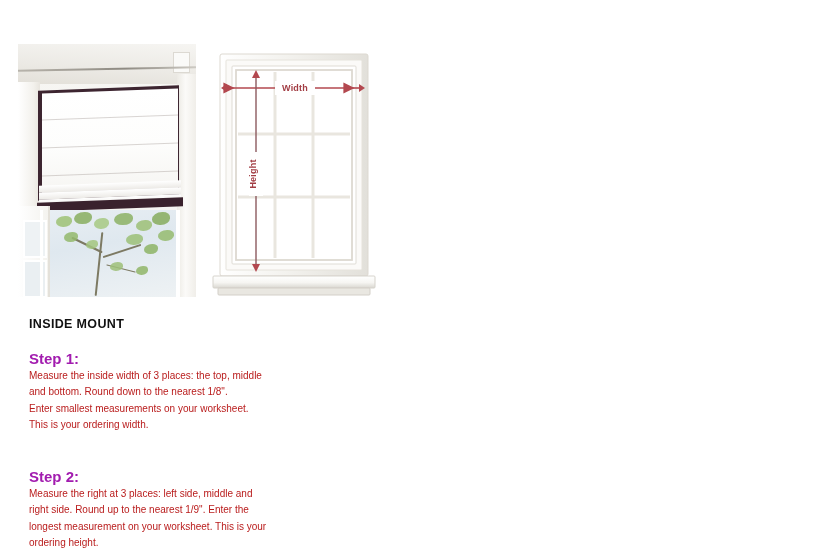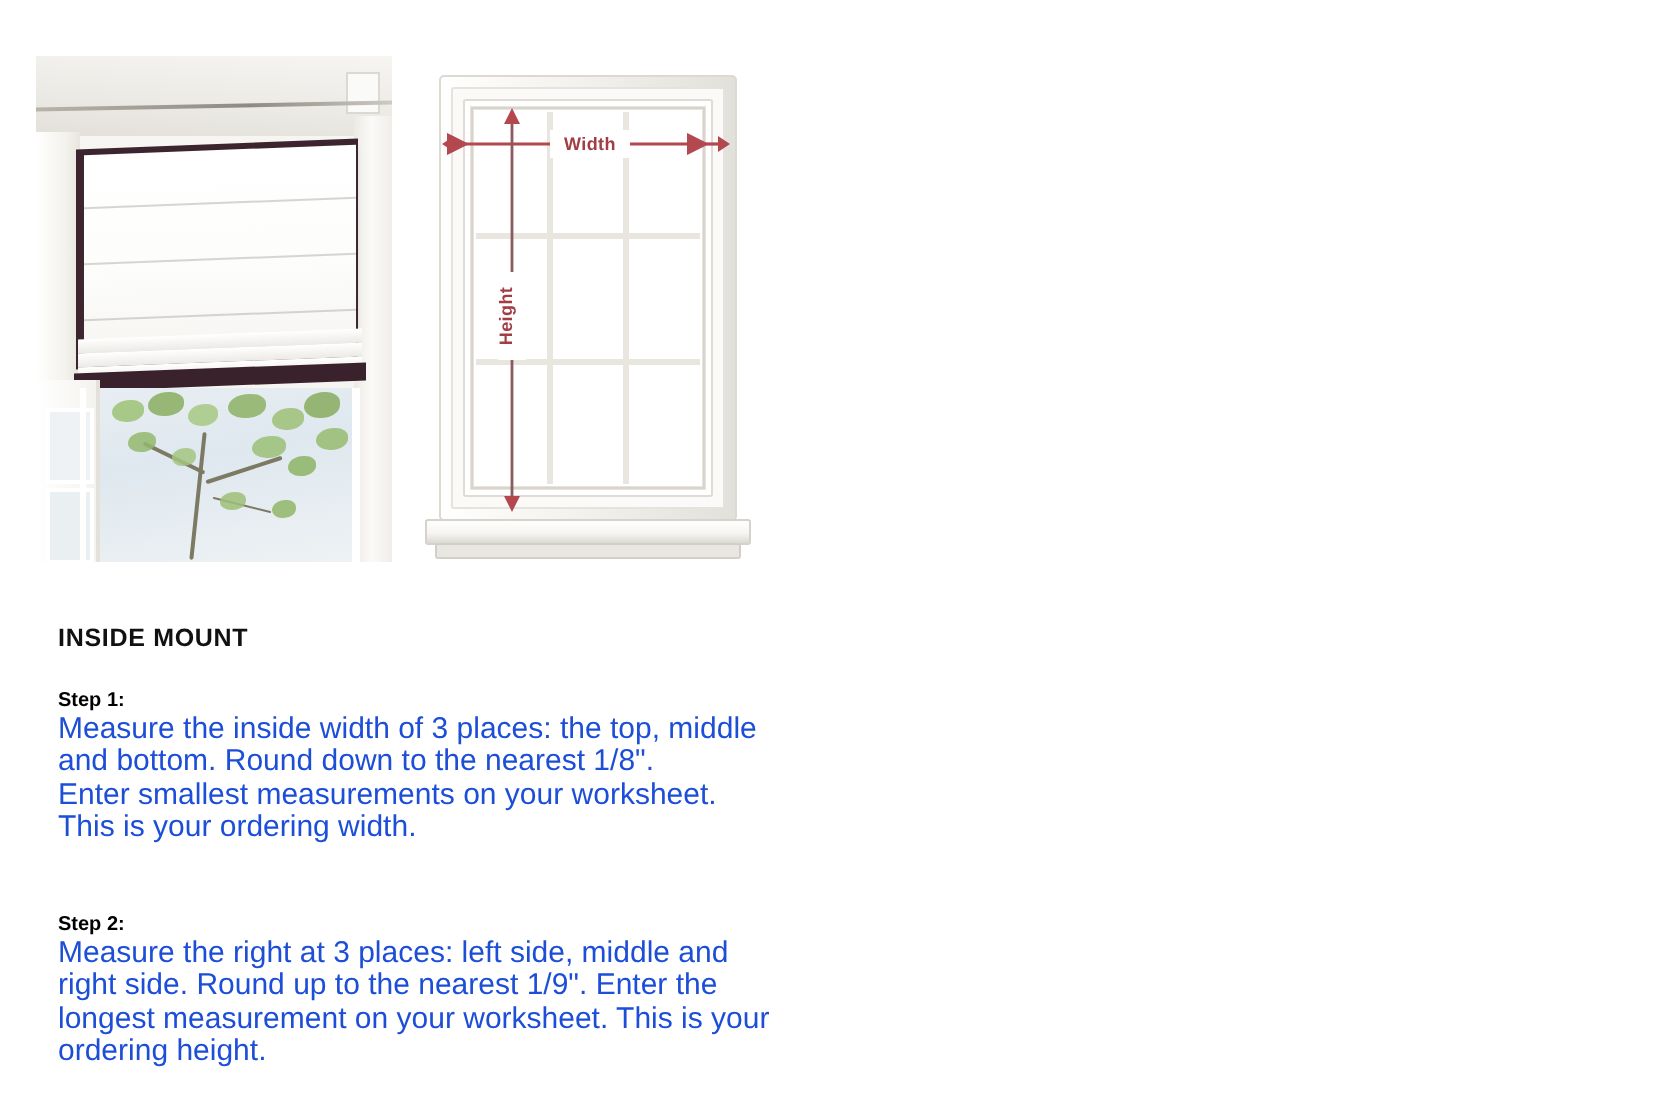--- a/index.html
+++ b/index.html
@@ -19,21 +19,21 @@
 
   .page {
     position: absolute;
     inset: 0;
     background: #ffffff;
   }
 
   
   .col {
     position: absolute;
-    top: 0;
+    top: 16px;
     height: 431px;
   }
   .col-left  { left: 0px;   width: 416px; }
   .col-right { left: 416px; width: 415px; }
 
   
   .photo {
     position: absolute;
     overflow: hidden;
     background: #f2f1ef;
@@ -147,34 +147,34 @@
     position: absolute;
   }
   .txt-left  { left: 29px;  top: 301px; width: 370px; }
 
   .mount-title {
     font-family: "Liberation Sans", sans-serif;
     font-weight: bold;
     font-size: 12.5px;
     letter-spacing: .35px;
     color: #111111;
-    margin: 11px 0 19px 0;
+    margin: 0 0 19px 0;
   }
   .step-title {
     font-family: "Liberation Sans", sans-serif;
     font-weight: bold;
+    font-size: 15px;
+    color: #a21caf;
+    margin: 0 0 1px 0;
+  }
+  .step-body {
+    font-family: "Liberation Sans", sans-serif;
     font-size: 10px;
-    color: #000000;
-    margin: 0 0 1px 0;
-  }
-  .step-body {
-    font-family: "Liberation Sans", sans-serif;
-    font-size: 15px;
     line-height: 16.3px;
-    color: #1d4ed8;
+    color: #b91c1c;
     margin: 0;
     white-space: pre-line;
   }
   .step-block { margin-bottom: 15px; }
   .step-block:last-child { margin-bottom: 0; margin-top: 35px; }
 
   .dim-label {
     fill: #a23d44;
     font-family: "Liberation Sans", sans-serif;
     font-size: 9px;

